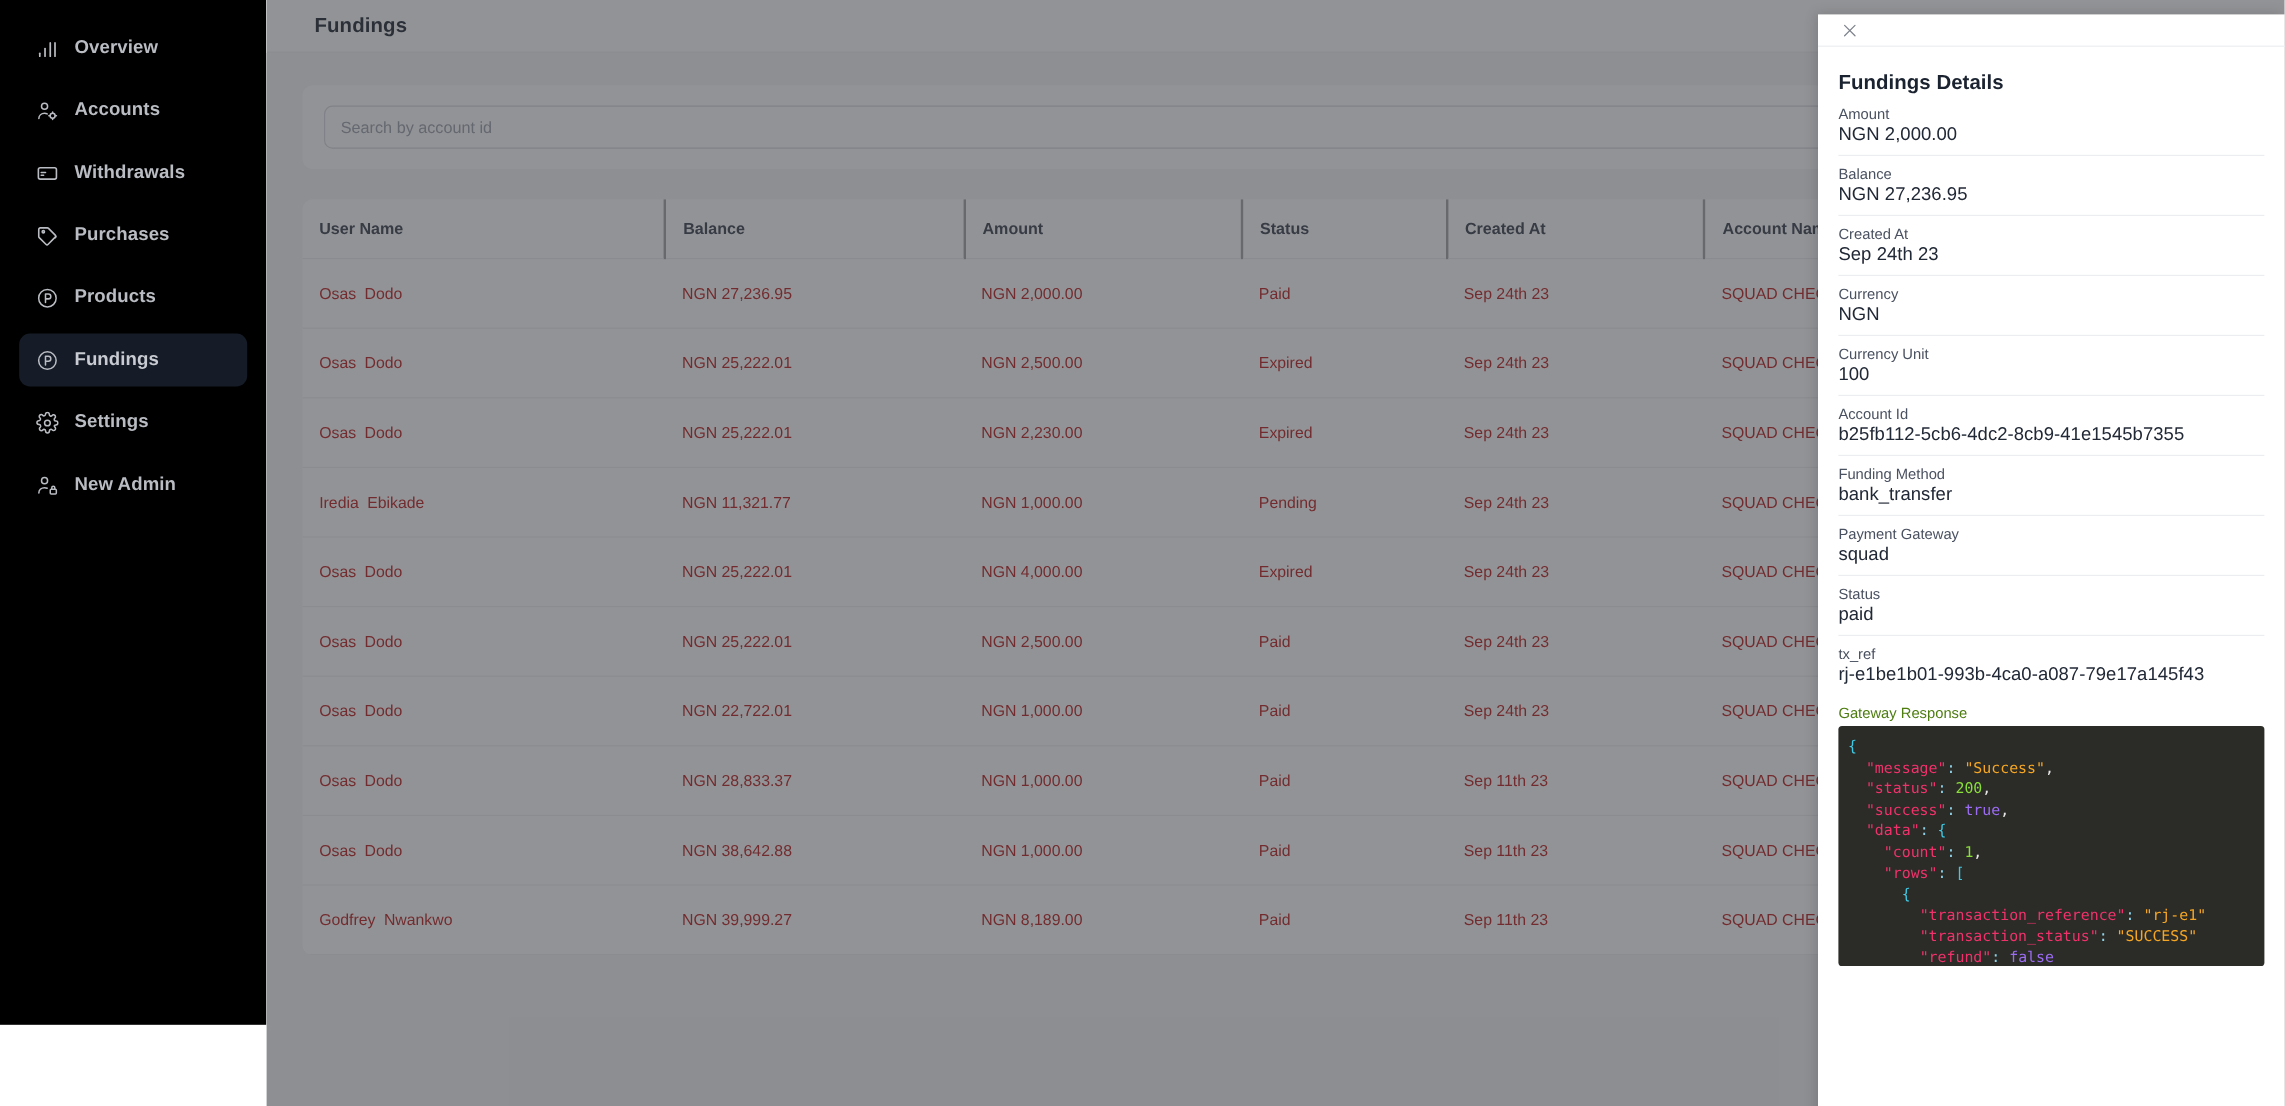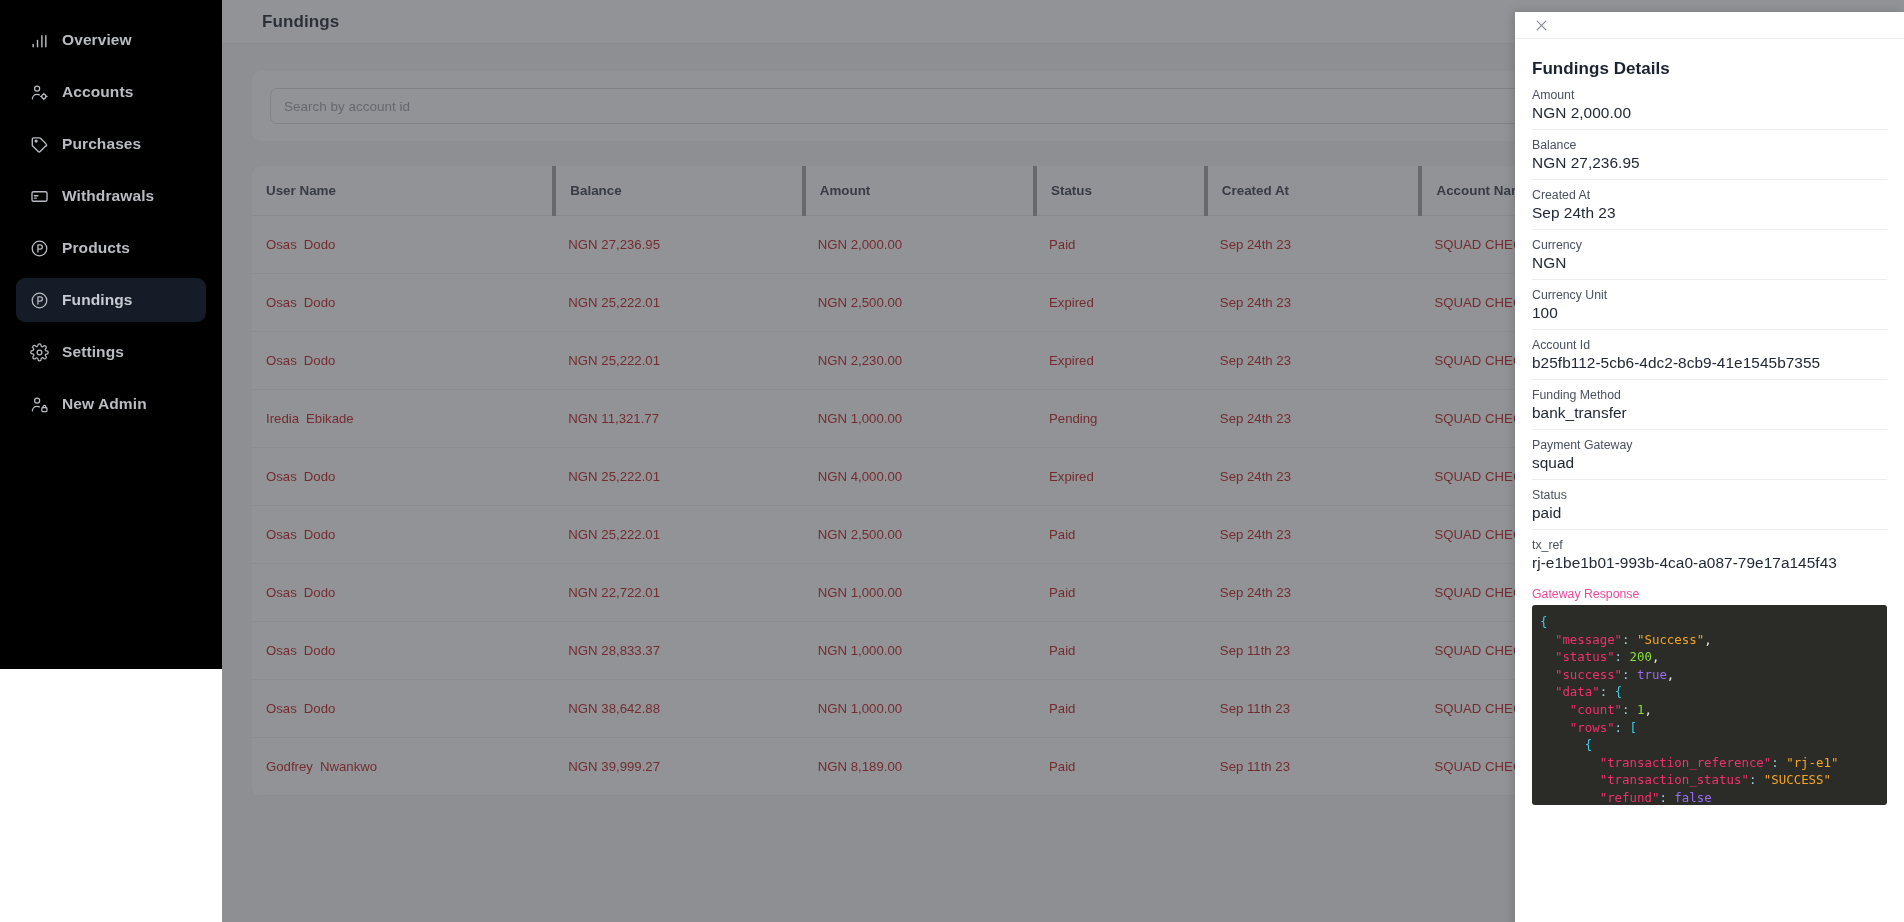--- a/index.html
+++ b/index.html
@@ -6,21 +6,21 @@
   html, body {
     width: 1904px; height: 922px;
     overflow: hidden;
     font-family: "Liberation Sans", sans-serif;
     background: #ffffff;
   }
   .app { position: relative; width: 1904px; height: 922px; display: flex; }
 
   
   .sidebar {
-    width: 222px; height: 669px; flex: 0 0 222px;
+    width: 222px; height: 854px; flex: 0 0 222px;
     background: #000000;
     padding: 18px 16px 0 16px;
     display: flex; flex-direction: column; gap: 4px;
   }
   .nav-item {
     display: flex; align-items: center; gap: 13px;
     height: 44px; padding: 0 14px;
     border-radius: 9px;
     color: #b9bcc2;
     font-size: 15.5px; font-weight: 600;
@@ -79,21 +79,21 @@
     overflow: hidden;
   }
   table.funding-table { width: 100%; border-collapse: collapse; table-layout: fixed; }
   table.funding-table th {
     text-align: left;
     font-size: 13.4px;
     font-weight: 600;
     color: #353c4b;
     padding: 17px 0 17px 0;
     border-bottom: 1px solid #eceef1;
-    border-right: 4px solid #a3a3a3;
+    border-right: 2px solid #a3a3a3;
     padding-left: 14px;
   }
   table.funding-table th:last-child { border-right: none; }
   table.funding-table td {
     font-size: 13.2px;
     color: #b91c1c;
     padding: 21px 0 21px 14px;
     border-bottom: 1px solid #eeeff2;
   }
   .col-user { width: 200px; }
@@ -142,21 +142,21 @@
     overflow: hidden;
   }
   .panel-title {
     font-size: 17px; font-weight: 700; color: #1b2330;
     margin-bottom: 9px; letter-spacing: .05px;
   }
   .field { padding: 0 0 7px 0; border-bottom: 1px solid #ebedf0; margin-bottom: 8px; }
   .field:last-of-type { border-bottom: none; }
   .f-label { font-size: 12.3px; color: #4a5160; margin-bottom: 2px; }
   .f-value { font-size: 15.4px; color: #222936; font-weight: 400; letter-spacing: .05px; }
-  .gw-label { font-size: 12.3px; color: #ec4899; margin-bottom: 4px; }
+  .gw-label { font-size: 12.3px; color: #4d7c0f; margin-bottom: 4px; }
 
   .code-block {
     background: #2b2b28;
     border-radius: 3px;
     padding: 8px 0 0 8px;
     font-family: "DejaVu Sans Mono", "Liberation Mono", monospace;
     font-size: 12.4px;
     line-height: 17.6px;
     white-space: pre;
     overflow: hidden;
@@ -199,37 +199,37 @@
           <line x1="17.5" y1="20" x2="17.5" y2="21"></line>
           <line x1="21.5" y1="17" x2="20.5" y2="17"></line>
           <line x1="14.5" y1="17" x2="13.5" y2="17"></line>
         </svg>
       </span>
       <span>Accounts</span>
     </div>
 
     <div class="nav-item">
       <span class="nav-ico">
-        <svg viewBox="0 0 24 24" fill="none" stroke="currentColor" stroke-width="1.7" stroke-linecap="round" stroke-linejoin="round">
-          <path d="M20.5 13.2 12.8 20.9a1.7 1.7 0 0 1-2.4 0L3.4 14a1.7 1.7 0 0 1-.5-1.2V5.3c0-.9.7-1.6 1.6-1.6h7.5c.5 0 .9.2 1.2.5l7.3 7.3a1.7 1.7 0 0 1 0 2.4z"></path>
-          <circle cx="7.7" cy="7.7" r="1.2"></circle>
-        </svg>
-      </span>
-      <span>Purchases</span>
-    </div>
-
-    <div class="nav-item">
-      <span class="nav-ico">
         <svg viewBox="0 0 24 24" fill="none" stroke="currentColor" stroke-width="1.7" stroke-linecap="round">
           <rect x="2.5" y="6" width="19" height="12" rx="2"></rect>
           <line x1="5.5" y1="11" x2="10" y2="11"></line>
           <line x1="5.5" y1="14" x2="8" y2="14"></line>
         </svg>
       </span>
       <span>Withdrawals</span>
+    </div>
+
+    <div class="nav-item">
+      <span class="nav-ico">
+        <svg viewBox="0 0 24 24" fill="none" stroke="currentColor" stroke-width="1.7" stroke-linecap="round" stroke-linejoin="round">
+          <path d="M20.5 13.2 12.8 20.9a1.7 1.7 0 0 1-2.4 0L3.4 14a1.7 1.7 0 0 1-.5-1.2V5.3c0-.9.7-1.6 1.6-1.6h7.5c.5 0 .9.2 1.2.5l7.3 7.3a1.7 1.7 0 0 1 0 2.4z"></path>
+          <circle cx="7.7" cy="7.7" r="1.2"></circle>
+        </svg>
+      </span>
+      <span>Purchases</span>
     </div>
 
     <div class="nav-item">
       <span class="nav-ico">
         <svg viewBox="0 0 24 24" fill="none" stroke="currentColor" stroke-width="1.6">
           <circle cx="12" cy="12" r="9.2"></circle>
           <path d="M10 16.5V7.5h3a2.6 2.6 0 0 1 0 5.2h-3" stroke-linecap="round" stroke-linejoin="round"></path>
         </svg>
       </span>
       <span>Products</span>

